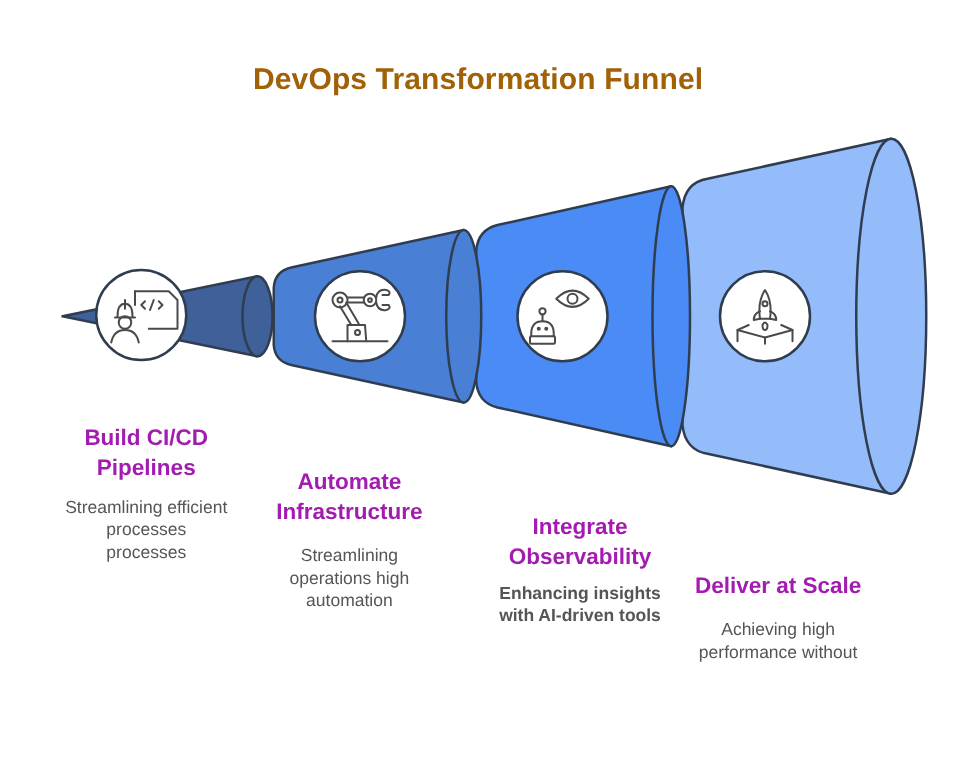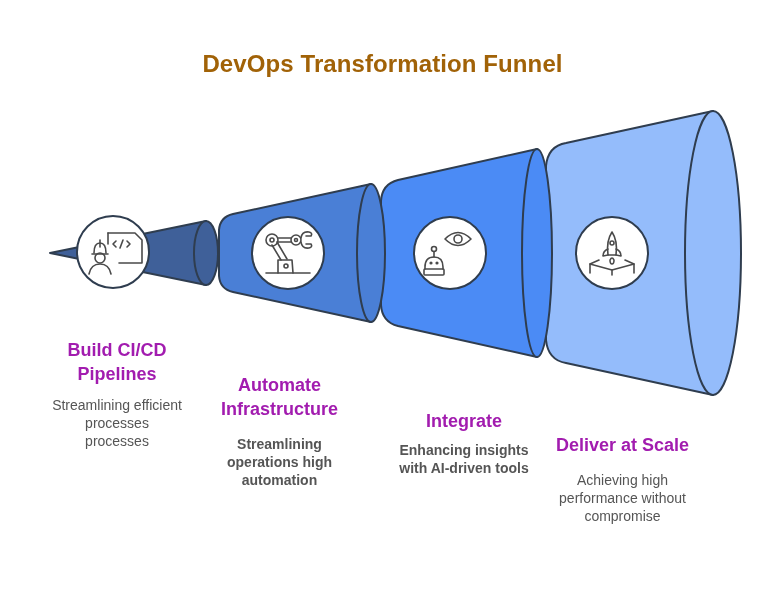--- a/index.html
+++ b/index.html
@@ -7,22 +7,22 @@
            font-family: "Liberation Sans", "DejaVu Sans", sans-serif; color: #4a4a4a; }
     #title { position: absolute; left: 0; top: 50px; width: 765px; text-align: center;
              font-size: 24px; font-weight: bold; color: #484848; letter-spacing: 0.1px; }
     svg#funnel { position: absolute; left: 0; top: 0; }
     .stage-text { position: absolute; text-align: center; }
     .stage-title { font-size: 18px; font-weight: bold; color: #a21caf; line-height: 24px; }
     .stage-desc { font-size: 14px; color: #555555; line-height: 18px; margin-top: 10px; }
     #t1 { left: 37px;  top: 338px; width: 160px; }
     #t2 { left: 212px; top: 373px; width: 135px; }
     #t3 { left: 389px; top: 409px; width: 150px; }
-    #t4 { left: 540px; top: 433px; width: 165px; }
-    #t2 .stage-desc { margin-top: 14px; font-weight: bold; }
+    #t4 { left: 540px; top: 456px; width: 165px; }
+    #t2 .stage-desc { margin-top: 14px; }
     #t3 .stage-desc { margin-top: 8px; font-weight: bold; }
     #t4 .stage-desc { margin-top: 14px; text-align: center; }
   </style>
 </head>
 <body>
 
 <div id="title" style="color: #a16207;">DevOps Transformation Funnel</div>
 
 <svg id="funnel" width="765" height="613" viewBox="0 0 765 613" xmlns="http://www.w3.org/2000/svg">
 
@@ -127,29 +127,29 @@
   <div class="stage-desc">
     <div>Streamlining</div>
     <div>operations high</div>
     <div>automation</div>
   </div>
 </div>
 
 <div id="t3" class="stage-text">
   <div class="stage-title">
     <div>Integrate</div>
+    <div>Observability</div>
   </div>
   <div class="stage-desc">
     <div>Enhancing insights</div>
     <div>with AI-driven tools</div>
   </div>
 </div>
 
 <div id="t4" class="stage-text">
   <div class="stage-title">
     <div>Deliver at Scale</div>
   </div>
   <div class="stage-desc">
     <div>Achieving high</div>
     <div>performance without</div>
-    <div>compromise</div>
   </div>
 </div>
 
 </body></html>

